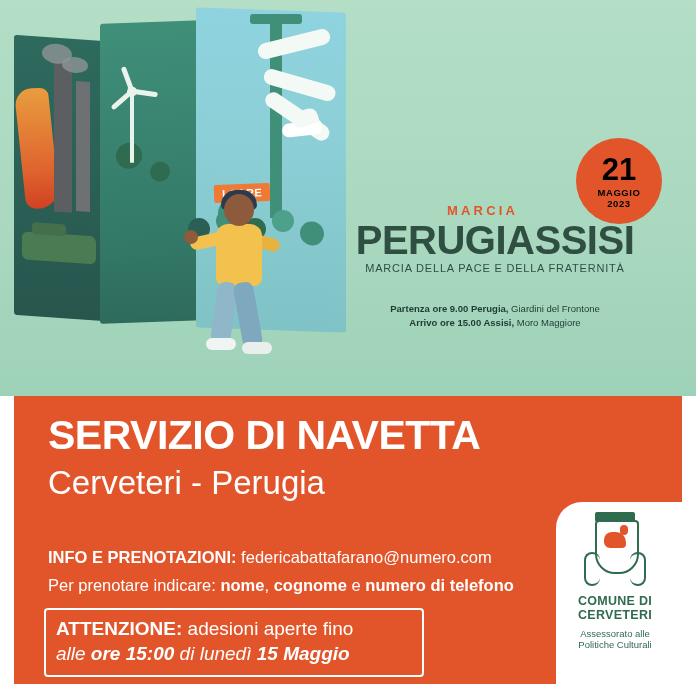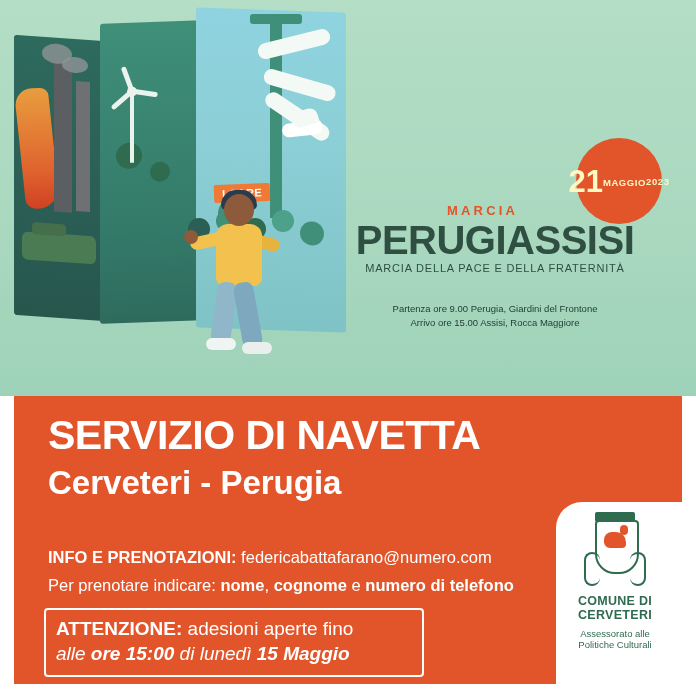--- a/index.html
+++ b/index.html
@@ -210,23 +210,23 @@
 
   
   .date-badge {
     position: absolute;
     right: 34px;
     top: 138px;
     width: 86px;
     height: 86px;
     border-radius: 50%;
     background: #e2552a;
-    color: #fef9c3;
+    color: #000000;
     display: flex;
-    flex-direction: row;
+    flex-direction: column;
     align-items: center;
     justify-content: center;
     line-height: 1;
   }
   .date-day {
     font-size: 31px;
     font-weight: bold;
     letter-spacing: 0px;
   }
   .date-month {
@@ -277,21 +277,21 @@
   .depart-line, .arrive-line {
     position: absolute;
     width: 330px;
     left: 330px;
     text-align: center;
     color: #1f3a31;
     font-size: 9.5px;
   }
   .depart-line { top: 303px; }
   .arrive-line { top: 317px; }
-  .depart-line b, .arrive-line b { font-weight: normal; }
+  .depart-line b, .arrive-line b { font-weight: bold; }
 
   
   .orange {
     position: absolute;
     left: 14px;
     top: 396px;
     width: 668px;
     height: 288px;
     background: #e2552a;
     color: #ffffff;
@@ -313,21 +313,21 @@
     font-size: 41px;
     font-weight: bold;
     letter-spacing: -0.5px;
     white-space: nowrap;
   }
   .route {
     position: absolute;
     left: 34px;
     top: 68px;
     font-size: 33px;
-    font-weight: bold;
+    font-weight: normal;
     white-space: nowrap;
   }
   .depart {
     position: absolute;
     left: 34px;
     top: 112px;
     font-size: 24px;
     white-space: nowrap;
   }
   .info {
@@ -512,21 +512,21 @@
     </div>
 
     <div class="marcia-label">MARCIA</div>
     <div class="title-main">PERUGIASSISI</div>
     <div class="title-sub">MARCIA DELLA PACE E DELLA FRATERNITÀ</div>
 
     <div class="depart-line">
       <b>Partenza ore 9.00 Perugia,</b><span> Giardini del Frontone</span>
     </div>
     <div class="arrive-line">
-      <b>Arrivo ore 15.00 Assisi,</b><span> Rocca Maggiore</span>
+      <b>Arrivo ore 15.00 Assisi,</b><span> Moro Maggiore</span>
     </div>
   </div>
 
   <div class="orange">
     <div class="notch"></div>
 
     <div class="headline">SERVIZIO DI NAVETTA</div>
     <div class="route">Cerveteri - Perugia</div>
 
     <div class="info">

